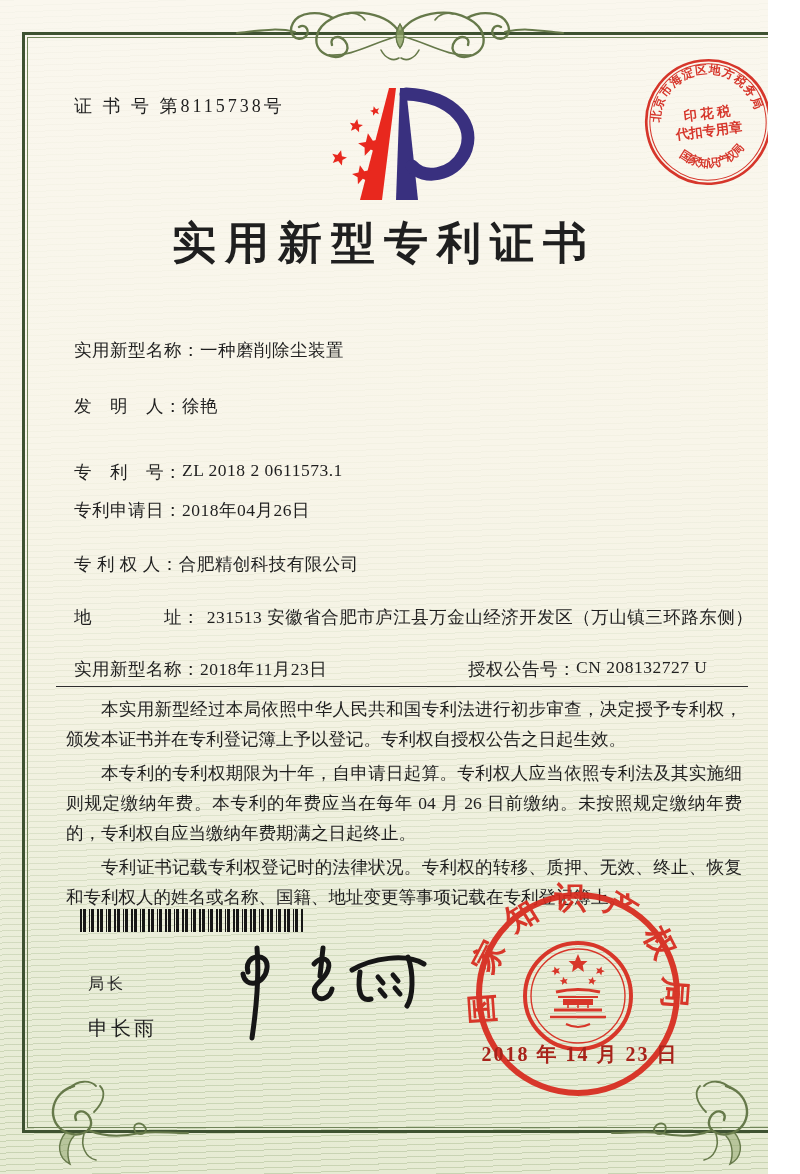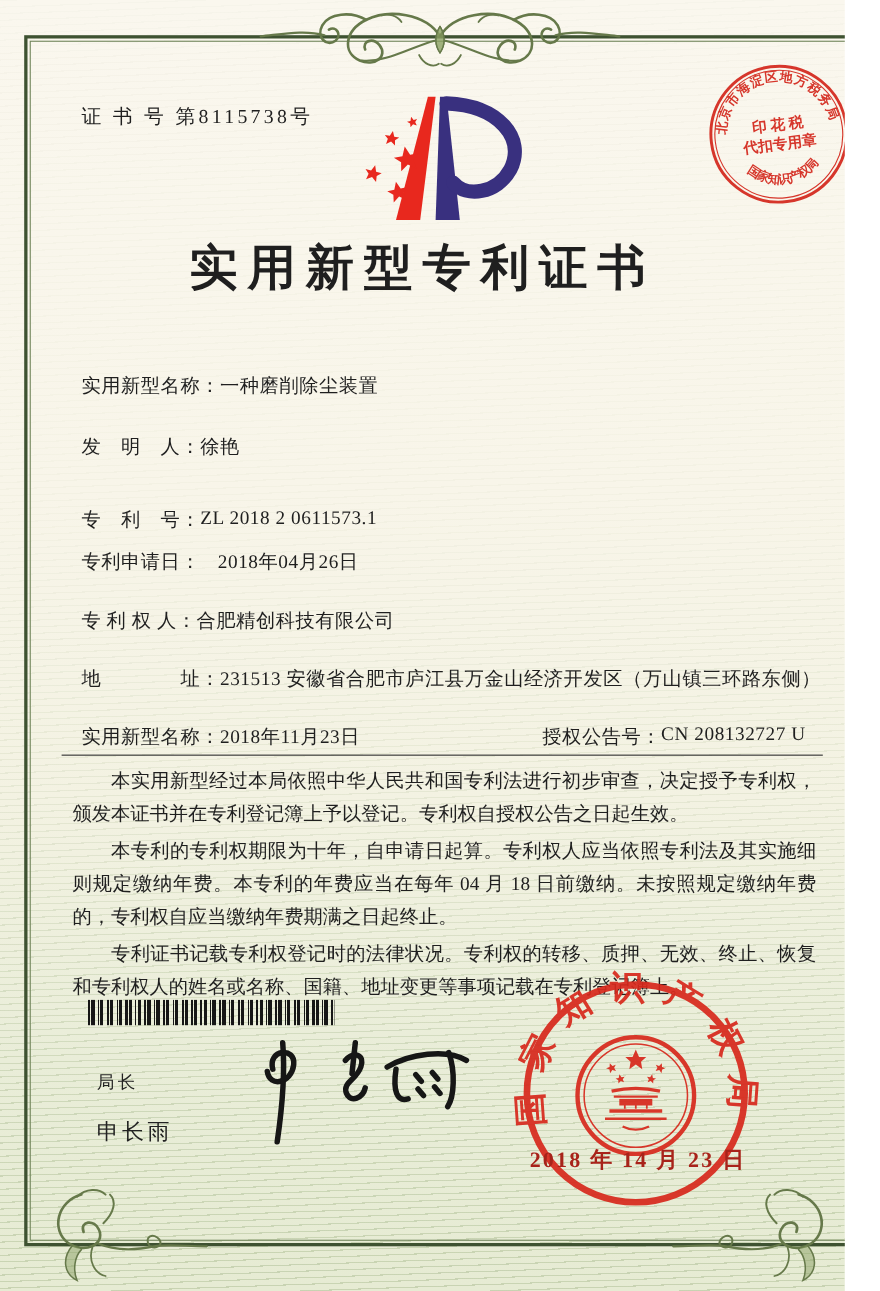--- a/index.html
+++ b/index.html
@@ -122,46 +122,46 @@
     <span class="val">一种磨削除尘装置</span>
   </div>
   <div class="abs row" style="top:394px;">
     <span class="lbl">发　明　人：</span>
     <span class="val">徐艳</span>
   </div>
   <div class="abs row" style="top:446px;margin-top:14px;">
     <span class="lbl">专　利　号：</span>
     <span class="val">ZL 2018 2 0611573.1</span>
   </div>
-  <div class="abs row" style="top:498px;gap:16px;">
+  <div class="abs row" style="top:498px;">
     <span class="lbl">专利申请日：</span>
     <span class="val">2018年04月26日</span>
   </div>
   <div class="abs row" style="top:552px;">
     <span class="lbl">专 利 权 人：</span>
     <span class="val">合肥精创科技有限公司</span>
   </div>
-  <div class="abs row" style="top:605px;">
+  <div class="abs row" style="top:605px;text-align:center;">
     <span class="lbl">地　　　　址：</span>
     <span class="val addr-val">231513 安徽省合肥市庐江县万金山经济开发区（万山镇三环路东侧）</span>
   </div>
   <div class="abs row" style="top:657px;">
     <span class="lbl">实用新型名称：</span>
     <span class="val">2018年11月23日</span>
   </div>
-  <div class="abs row" style="left:493px;top:657px;">
+  <div class="abs row" style="left:468px;top:657px;">
     <span class="lbl">授权公告号：</span>
     <span class="val">CN 208132727 U</span>
   </div>
 
   <div class="abs divider"></div>
 
   <div class="abs body-text">
     <p>本实用新型经过本局依照中华人民共和国专利法进行初步审查，决定授予专利权，颁发本证书并在专利登记簿上予以登记。专利权自授权公告之日起生效。</p>
-    <p>本专利的专利权期限为十年，自申请日起算。专利权人应当依照专利法及其实施细则规定缴纳年费。本专利的年费应当在每年 04 月 18 日前缴纳。未按照规定缴纳年费的，专利权自应当缴纳年费期满之日起终止。</p>
+    <p>本专利的专利权期限为十年，自申请日起算。专利权人应当依照专利法及其实施细则规定缴纳年费。本专利的年费应当在每年 04 月 26 日前缴纳。未按照规定缴纳年费的，专利权自应当缴纳年费期满之日起终止。</p>
     <p>专利证书记载专利权登记时的法律状况。专利权的转移、质押、无效、终止、恢复和专利权人的姓名或名称、国籍、地址变更等事项记载在专利登记簿上。</p>
   </div>
 
   <div class="abs barcode"></div>
 
   <div class="abs commissioner">局长</div>
   <div class="abs commissioner-name">申长雨</div>
 
   <svg class="abs" style="left:210px;top:942px;" width="240" height="108" viewBox="0 0 240 108" xmlns="http://www.w3.org/2000/svg">
     <g stroke="#161616" stroke-width="5" fill="none" stroke-linecap="round" stroke-linejoin="round">

